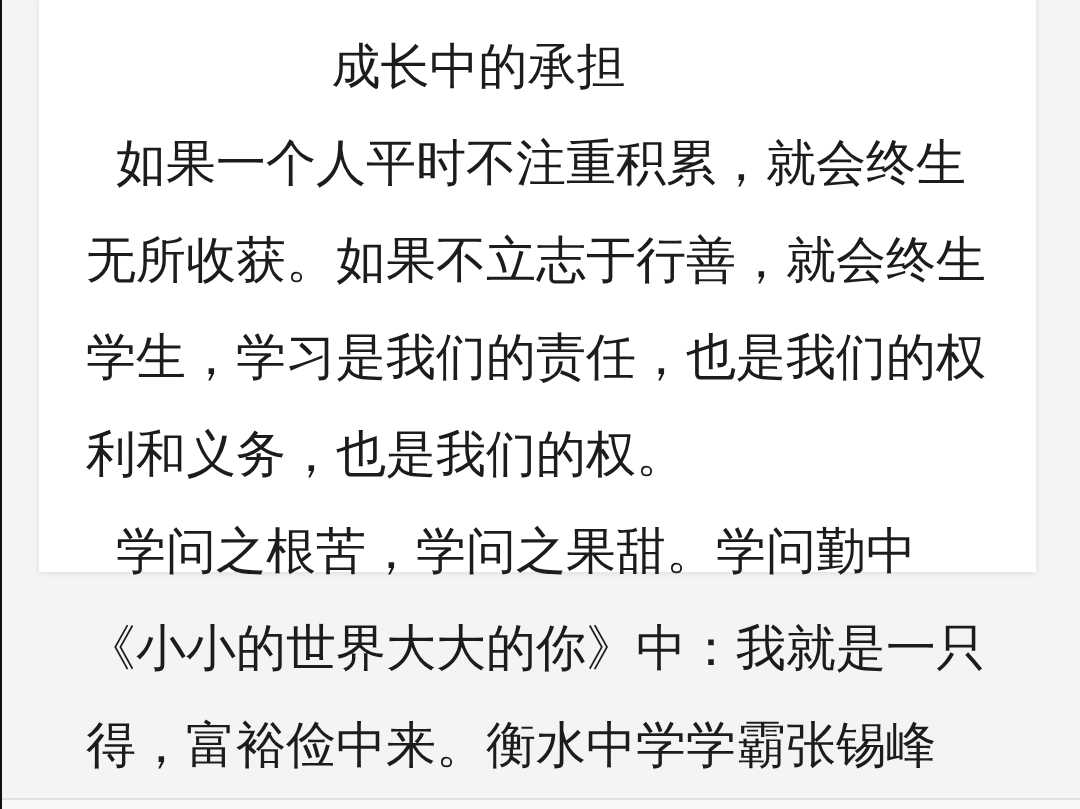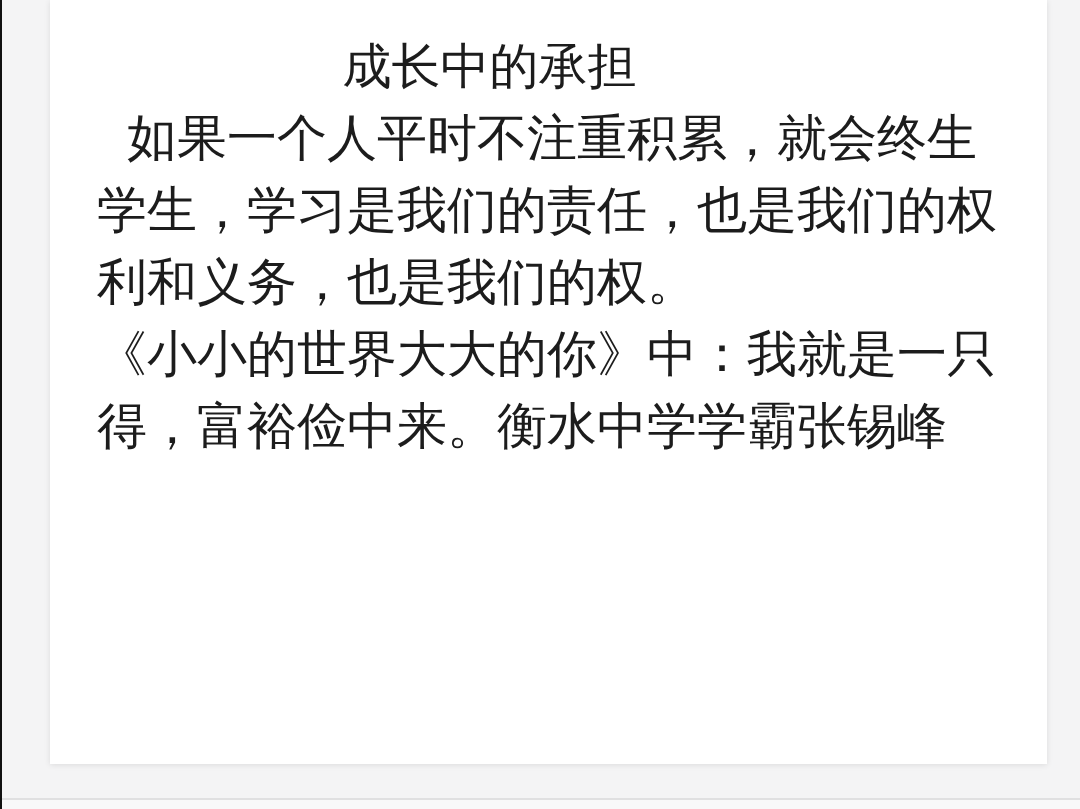--- a/index.html
+++ b/index.html
@@ -18,24 +18,24 @@
     position: absolute;
     left: 0;
     top: 0;
     width: 2px;
     height: 809px;
     background: #111111;
     z-index: 9;
   }
   .card {
     position: absolute;
-    left: 50px;
+    left: 39px;
     top: 0;
     width: 997px;
-    height: 764px;
+    height: 572px;
     background: #ffffff;
     box-shadow: 0 1px 6px rgba(0,0,0,0.10);
     box-sizing: border-box;
     padding: 30px 45px 0 47px;
     z-index: 2;
   }
   .title {
     font-size: 49px;
     font-weight: 400;
     color: #1c1c1c;
@@ -46,20 +46,21 @@
     text-align: center;
     white-space: nowrap;
   }
   .line {
     font-size: 50px;
     color: #1c1c1c;
     line-height: 72px;
     height: 72px;
     white-space: nowrap;
     letter-spacing: 0;
+    margin-top: 25px;
   }
   .line.indent {
     padding-left: 30px;
   }
   .bottom-divider {
     position: absolute;
     left: 0;
     top: 798px;
     width: 1080px;
     height: 2px;
@@ -77,20 +78,22 @@
   }
 </style>
 </head>
 <body>
 
 <div class="edge-line"></div>
 
 <div class="card">
   <h1 class="title">成长中的承担</h1>
   <div class="line indent">如果一个人平时不注重积累，就会终生</div>
+  <div class="line">无所收获。如果不立志于行善，就会终生</div>
   <div class="line">学生，学习是我们的责任，也是我们的权</div>
   <div class="line">利和义务，也是我们的权。</div>
+  <div class="line indent">学问之根苦，学问之果甜。学问勤中</div>
   <div class="line">《小小的世界大大的你》中：我就是一只</div>
   <div class="line">得，富裕俭中来。衡水中学学霸张锡峰</div>
 </div>
 
 <div class="bottom-divider"></div>
 <div class="bottom-strip"></div>
 
 </body></html>

